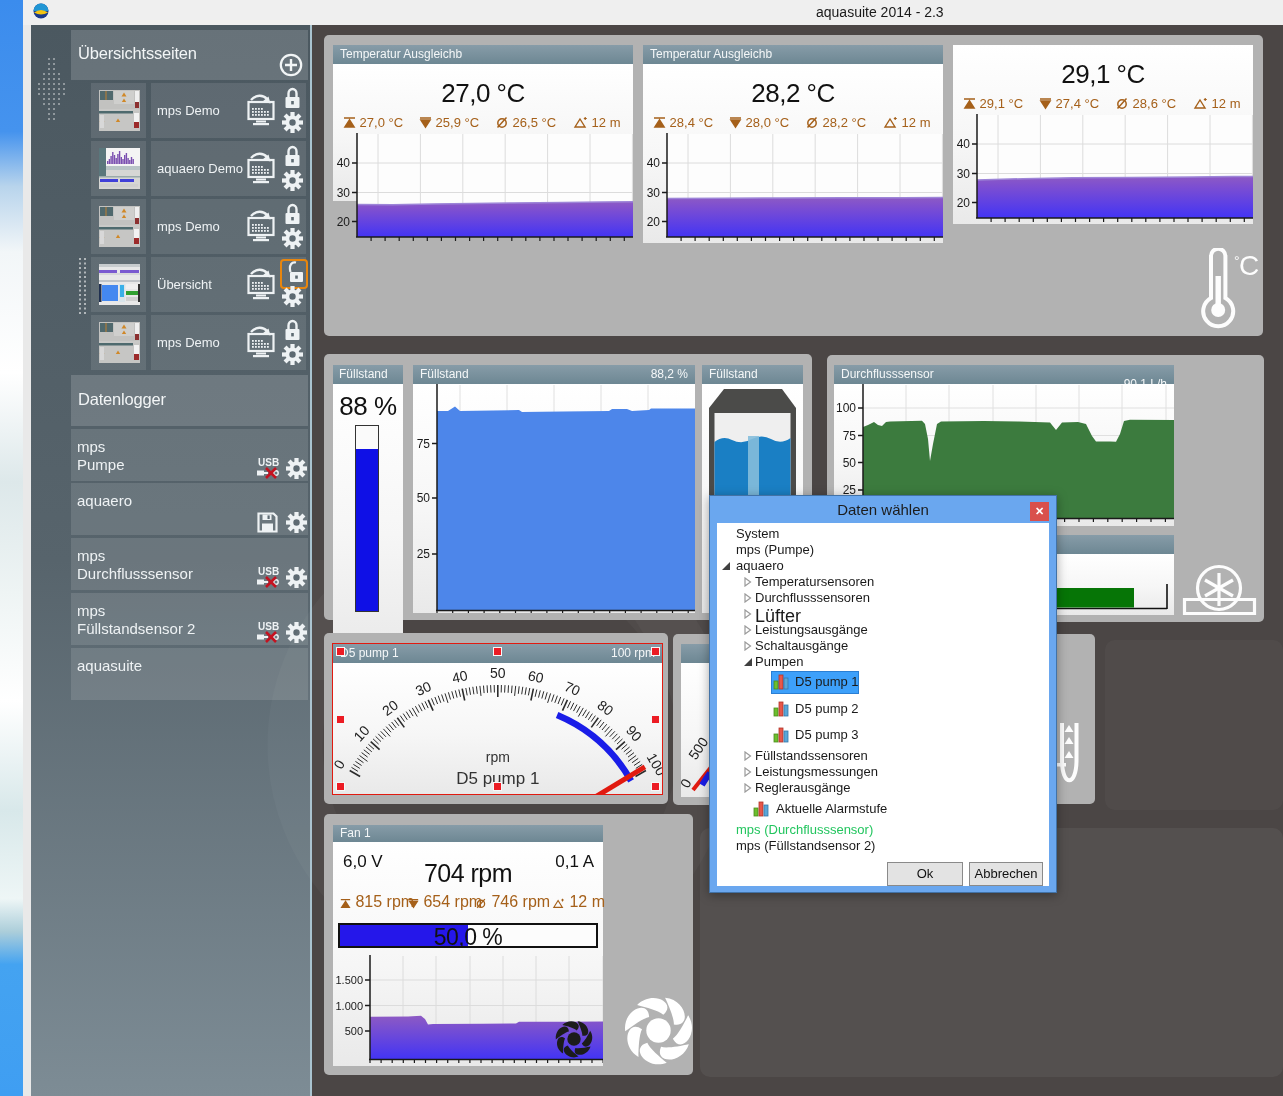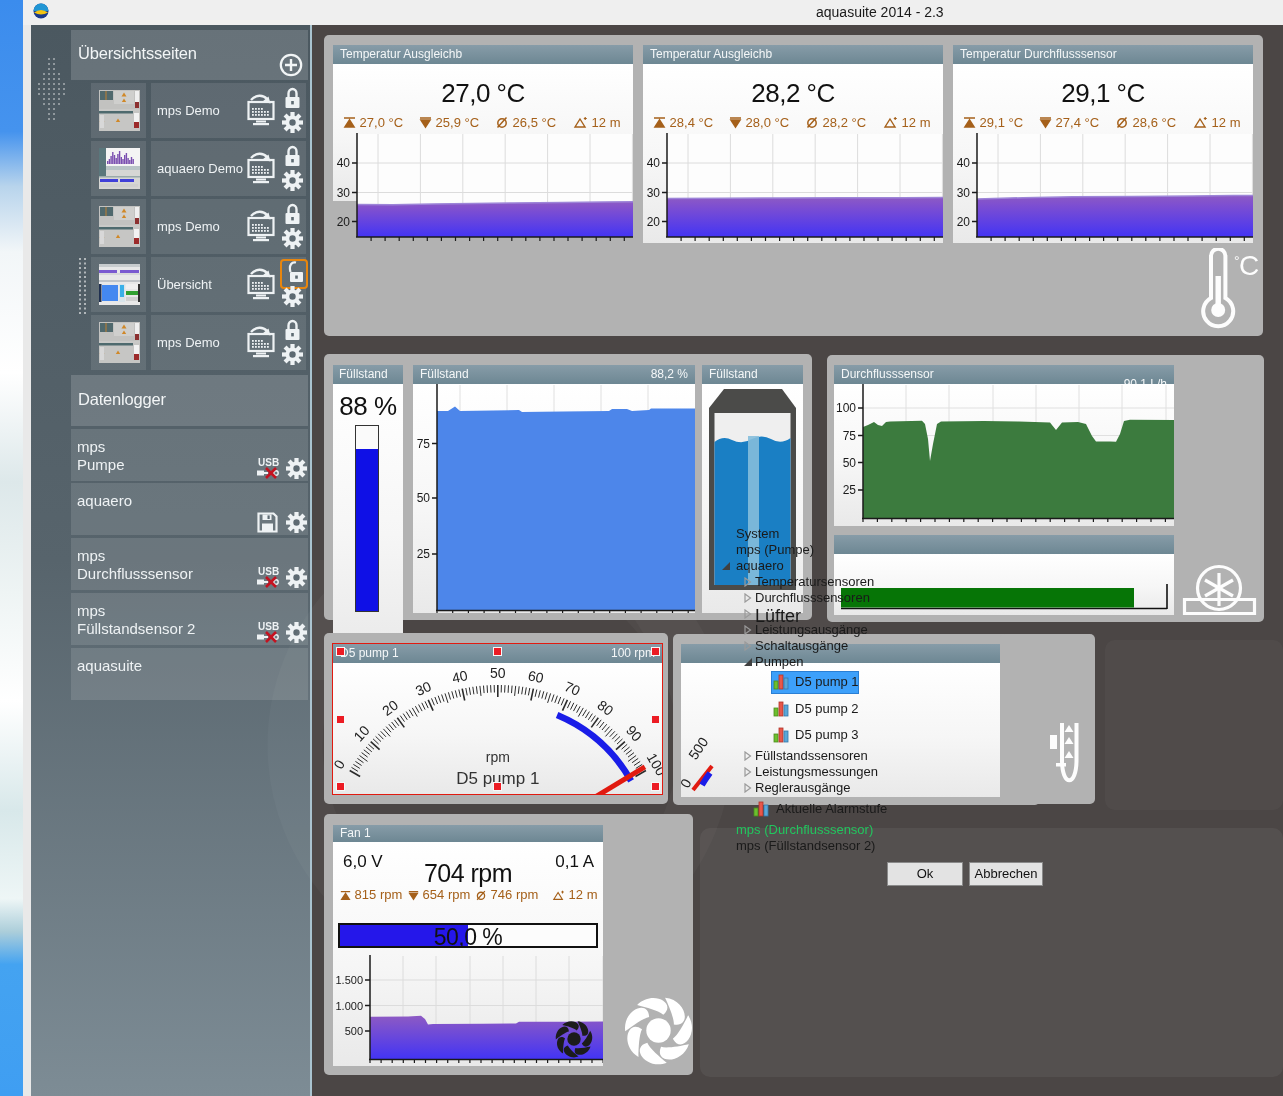--- a/index.html
+++ b/index.html
@@ -682,21 +682,20 @@
             <linearGradient id="pg" x1="0" y1="0" x2="0" y2="1">
               <stop offset="0" stop-color="#8d5ac4"></stop>
               <stop offset="0.25" stop-color="#7c4ed2"></stop>
               <stop offset="1" stop-color="#4334f4"></stop>
             </linearGradient>
           </defs>
         </svg>
 </div>
     </div>
     <div style="position:absolute;left:953px;top:45px;width:300px;height:199px">
-<div class="phead">Temperatur Durchflusssensor</div>
 <div class="pbody" style="height:179px">
 <div style="position:absolute;left:0;top:14px;width:100%;text-align:center;font-size:26px;letter-spacing:-0.5px;color:#111">29,1 °C</div>
 <div class="stats" style="top:51px">
 <span style="left:10px"><svg width="13" height="13" viewBox="0 0 13 13">
               <path d="M1 2 h11 M6.5 4 L11 11 H2 Z" stroke="#a5601a" stroke-width="1.6" fill="#a5601a"></path>
             </svg> 29,1 °C</span>
 <span style="left:86px"><svg width="13" height="13" viewBox="0 0 13 13">
               <path d="M1 2 h11 M2 4 H11 L6.5 11 Z" stroke="#a5601a" stroke-width="1.6" fill="#a5601a"></path>
             </svg> 27,4 °C</span>
 <span style="left:162px"><svg width="14" height="14" viewBox="0 0 14 14">
@@ -1050,20 +1049,25 @@
 </div>
 <div style="position:absolute;left:335.5px;top:646.5px;width:7px;height:7px;background:#ec1c24;border:1px solid #f8f8f8"></div>
     <div style="position:absolute;left:335.5px;top:715.0px;width:7px;height:7px;background:#ec1c24;border:1px solid #f8f8f8"></div>
     <div style="position:absolute;left:335.5px;top:782.0px;width:7px;height:7px;background:#ec1c24;border:1px solid #f8f8f8"></div>
     <div style="position:absolute;left:493.0px;top:646.5px;width:7px;height:7px;background:#ec1c24;border:1px solid #f8f8f8"></div>
     <div style="position:absolute;left:493.0px;top:782.0px;width:7px;height:7px;background:#ec1c24;border:1px solid #f8f8f8"></div>
     <div style="position:absolute;left:651.0px;top:646.5px;width:7px;height:7px;background:#ec1c24;border:1px solid #f8f8f8"></div>
     <div style="position:absolute;left:651.0px;top:715.0px;width:7px;height:7px;background:#ec1c24;border:1px solid #f8f8f8"></div>
     <div style="position:absolute;left:651.0px;top:782.0px;width:7px;height:7px;background:#ec1c24;border:1px solid #f8f8f8"></div>
 
+<div style="position:absolute;left:709px;top:495px;width:348px;height:398px;background:#6aa7ef;border:1px solid #4272a6;box-sizing:border-box;box-shadow:0 2px 10px rgba(0,0,0,0.35)">
+<div style="position:absolute;left:0;top:5px;width:100%;text-align:center;font-size:15px;color:#1c1c1c">Daten wählen</div>
+<div style="position:absolute;left:320px;top:6px;width:19px;height:19px;background:#d9504c;color:#fff;font-size:11px;font-weight:bold;text-align:center;line-height:19px">✕</div>
+<div style="position:absolute;left:7px;top:27px;width:332px;height:363px;background:#fff"></div>
+</div>
 <div style="position:absolute;left:736px;top:526px;font-size:13px;color:#1a1a1a;white-space:nowrap">System</div>
     <div style="position:absolute;left:736px;top:542px;font-size:13px;color:#1a1a1a;white-space:nowrap">mps (Pumpe)</div>
     <svg style="position:absolute;left:722px;top:562px" width="9" height="9" viewBox="0 0 9 9">
       <path d="M 8 0 V 8 H 0 Z" fill="#404040"></path>
     </svg>
     <div style="position:absolute;left:736px;top:558px;font-size:13px;color:#1a1a1a;white-space:nowrap">aquaero</div>
     <svg style="position:absolute;left:744px;top:577px" width="8" height="10" viewBox="0 0 8 10">
       <path d="M 1 1 L 6.5 5 L 1 9 Z" fill="none" stroke="#9a9a9a" stroke-width="1.2"></path>
     </svg>
     <div style="position:absolute;left:755px;top:574px;font-size:13px;color:#1a1a1a;white-space:nowrap">Temperatursensoren</div>
@@ -1141,21 +1145,21 @@
         <path d="M 4.8,-15.8 C 18.8,-27.9 -6.5,-41.1 -21.4,-25.5 C -12.4,-23.3 0.3,-19.8 4.8,-15.8 Z" fill="#ffffff" transform="rotate(257.1)"></path>
         <path d="M 4.8,-15.8 C 18.8,-27.9 -6.5,-41.1 -21.4,-25.5 C -12.4,-23.3 0.3,-19.8 4.8,-15.8 Z" fill="#ffffff" transform="rotate(308.6)"></path>
       </g>
     </svg>
 <div style="position:absolute;left:333px;top:825px;width:270px;height:241px">
 <div class="phead" style="height:17px;line-height:17px">Fan 1</div>
 <div class="pbody" style="height:224px">
 <div style="position:absolute;left:10px;top:10px;font-size:17px;color:#111">6,0 V</div>
 <div style="position:absolute;left:0;top:17px;width:100%;text-align:center;font-size:25px;letter-spacing:-0.5px;color:#111">704 rpm</div>
 <div style="position:absolute;right:9px;top:10px;font-size:17px;color:#111">0,1 A</div>
-<div class="stats" style="top:45px;font-size:13px">
+<div class="stats" style="top:51px;font-size:16px">
 <span style="left:7px"><svg width="11" height="11" viewBox="0 0 13 13">
               <path d="M1 2 h11 M6.5 4 L11 11 H2 Z" stroke="#a5601a" stroke-width="1.6" fill="#a5601a"></path>
             </svg> 815 rpm</span>
 <span style="left:75px"><svg width="11" height="11" viewBox="0 0 13 13">
               <path d="M1 2 h11 M2 4 H11 L6.5 11 Z" stroke="#a5601a" stroke-width="1.6" fill="#a5601a"></path>
             </svg> 654 rpm</span>
 <span style="left:142px"><svg width="12" height="12" viewBox="0 0 14 14">
               <circle cx="7" cy="8" r="4.2" stroke="#a5601a" stroke-width="1.5" fill="none"></circle>
               <line x1="2.5" y1="12.5" x2="11.5" y2="2.5" stroke="#a5601a" stroke-width="1.5"></line>
             </svg> 746 rpm</span>

